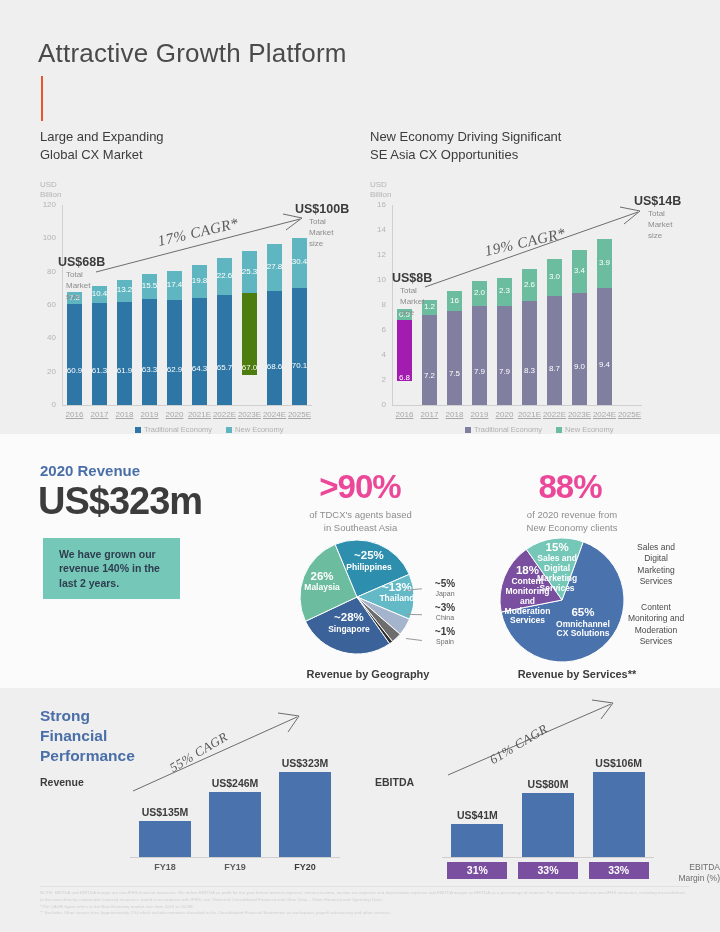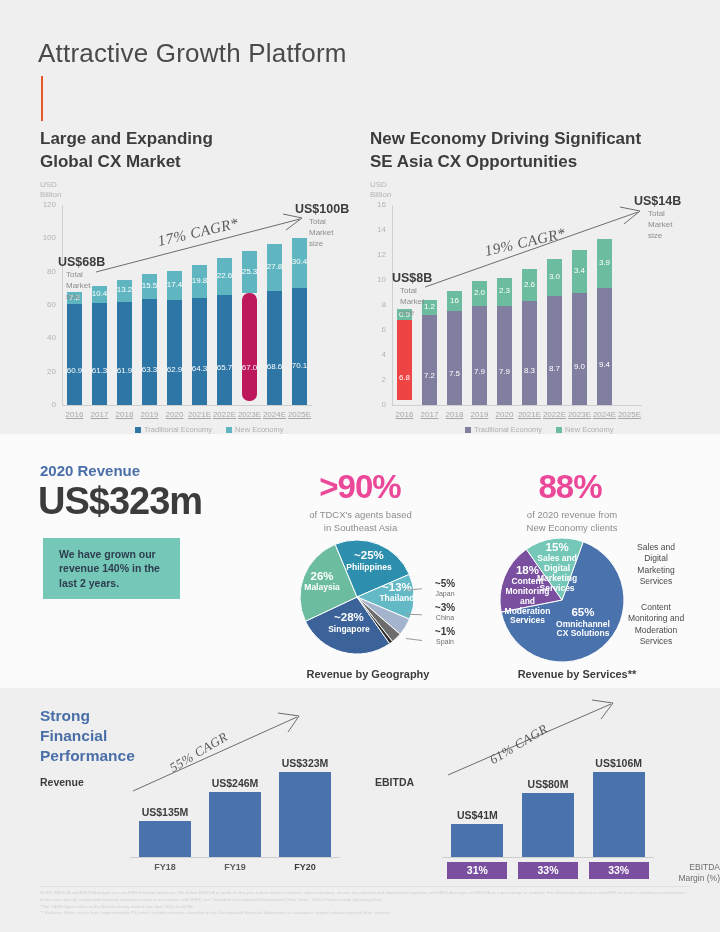--- a/index.html
+++ b/index.html
@@ -20,21 +20,21 @@
     position: absolute; left: 38px; top: 38px;
     font-size: 26px; font-weight: 400; color: #4a4a4a;
     letter-spacing: .2px;
   }
   #accent-rule {
     position: absolute; left: 41px; top: 76px;
     width: 2px; height: 45px; background: #e8572a;
   }
 
   .sub-head {
-    position: absolute; font-size: 17px; font-weight: bold;
+    position: absolute; font-size: 13px; font-weight: normal;
     color: #3c3c3c; line-height: 1.35;
   }
   #sub-head-left  { left: 40px;  top: 128px; width: 300px; }
   #sub-head-right { left: 370px; top: 128px; width: 320px; }
 
   .axis-unit {
     position: absolute; font-size: 8px; color: #b4b4b4; line-height: 1.3;
   }
   #unit-left  { left: 40px;  top: 180px; }
   #unit-right { left: 370px; top: 180px; }
@@ -254,21 +254,21 @@
       </div>
       <div class="seg" style="top: 37.6667px; height: 109.5px; background: rgb(45, 118, 165);">
         <div class="seg-label" style="top: 67.89px;">65.7</div>
       </div>
     </div>
     <div class="xlab" style="left: 150px; width: 25px; top: 205px;">2022E</div>
     <div class="bar-col" style="left: 179.75px; width: 15.5px; height: 153.833px; top: 46.1667px; bottom: auto;">
       <div class="seg" style="top: 0px; height: 42.1667px; background: rgb(96, 182, 192);">
         <div class="seg-label" style="top: 15.5833px;">25.3</div>
       </div>
-      <div class="seg" style="top: 42.1667px; height: 108px; background: #be185d; border-radius: 7px;">
+      <div class="seg" style="top: 42.1667px; height: 82px; background: #4d7c0f;">
         <div class="seg-label" style="top: 69.2333px;">67.0</div>
       </div>
     </div>
     <div class="xlab" style="left: 175px; width: 25px; top: 205px;">2023E</div>
     <div class="bar-col" style="left: 204.75px; width: 15.5px; height: 160.667px; top: 39.3333px; bottom: auto;">
       <div class="seg" style="top: 0px; height: 56px; background: rgb(96, 182, 192);">
         <div class="seg-label" style="top: 17.6667px;">27.8</div>
       </div>
       <div class="seg" style="top: 46.3333px; height: 114.333px; background: rgb(45, 118, 165);">
         <div class="seg-label" style="top: 70.8867px;">68.6</div>
@@ -298,21 +298,21 @@
     <div class="ytick" style="left: -28px; top: 70px;">10</div>
     <div class="ytick" style="left: -28px; top: 45px;">12</div>
     <div class="ytick" style="left: -28px; top: 20px;">14</div>
     <div class="ytick" style="left: -28px; top: -5px;">16</div>
     <div class="axis-line" style="left: 0px; top: 200px; width: 250px; height: 1px;"></div>
     <div class="axis-line" style="left: 0px; top: 0px; width: 1px; height: 200px;"></div>
     <div class="bar-col" style="left: 4.75px; width: 15.5px; height: 96.25px; top: 103.75px; bottom: auto;">
       <div class="seg" style="top: 0px; height: 11.25px; background: rgb(108, 189, 159);">
         <div class="seg-label" style="top: 1px;">0.9</div>
       </div>
-      <div class="seg" style="top: 11.25px; height: 80px; background: #ef4444;">
+      <div class="seg" style="top: 11.25px; height: 61px; background: #a21caf;">
         <div class="seg-label" style="top: 52.7px;">6.8</div>
       </div>
     </div>
     <div class="xlab" style="left: 0px; width: 25px; top: 205px;">2016</div>
     <div class="bar-col" style="left: 29.75px; width: 15.5px; height: 105px; top: 95px; bottom: auto;">
       <div class="seg" style="top: 0px; height: 15px; background: rgb(108, 189, 159);">
         <div class="seg-label" style="top: 2px;">1.2</div>
       </div>
       <div class="seg" style="top: 15px; height: 90px; background: rgb(129, 127, 160);">
         <div class="seg-label" style="top: 55.8px;">7.2</div>

